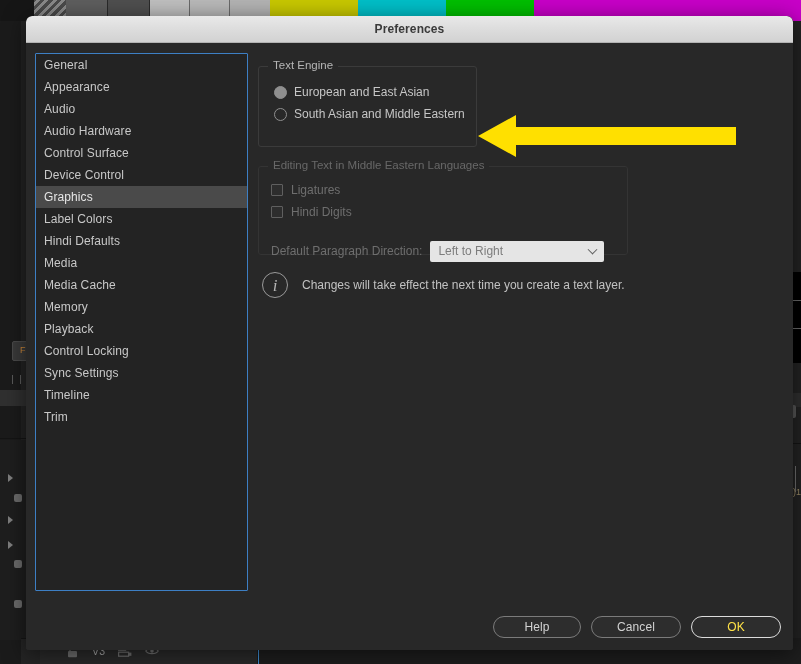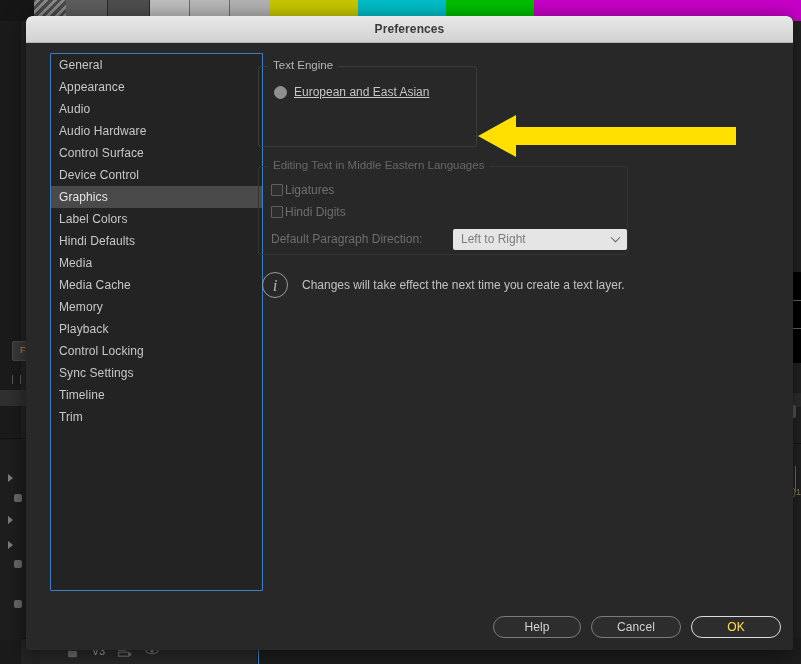--- a/index.html
+++ b/index.html
@@ -67,21 +67,21 @@
     font-size: 12px; color: #3a3a3a; letter-spacing: .1px; font-weight: bold;
   }
 
   .dialog-body {
     position: absolute; left: 0; top: 27px; right: 0; bottom: 0;
     background: #282828;
   }
 
   
   .pref-sidebar {
-    position: absolute; left: 24px; top: 10px;
+    position: absolute; left: 9px; top: 10px;
     width: 213px; height: 538px;
     background: #232323;
     border: 1px solid #3d7fc4;
     border-radius: 1px;
     overflow: hidden;
   }
   .pref-item {
     height: 22px; display: flex; align-items: center;
     padding-left: 8px;
     font-size: 12px; color: #c8c8c8;
@@ -109,23 +109,23 @@
   #group-text-engine { left: 0px; top: 13px; width: 219px; height: 81px; }
   #group-editing { left: 0px; top: 113px; width: 370px; height: 89px; }
 
   .radio-row { display: flex; align-items: center; gap: 7px; height: 22px; padding-left: 15px; }
   .radio {
     width: 13px; height: 13px; border-radius: 50%;
     border: 1.4px solid #8f8f8f; background: transparent;
     flex: 0 0 auto;
   }
   .radio.on { background: #8f8f8f; border-color: #8f8f8f; }
-  .radio-label { font-size: 12px; color: #c6c6c6; text-decoration: underline; }
-
-  .check-row { display: flex; align-items: center; gap: 2px; height: 22px; padding-left: 12px; }
+  .radio-label { font-size: 12px; color: #c6c6c6; }
+
+  .check-row { display: flex; align-items: center; gap: 8px; height: 22px; padding-left: 12px; }
   .checkbox {
     width: 12px; height: 12px;
     border: 1.4px solid #5f5f5f; background: #2d2d2d;
     border-radius: 1px; flex: 0 0 auto;
   }
   .check-label { font-size: 12px; color: #6e6e6e; }
 
   .field-row { display: flex; align-items: center; gap: 8px; padding-left: 12px; height: 24px; }
   .field-label { font-size: 12px; color: #6e6e6e; }
   .select {
@@ -329,35 +329,39 @@
 
     <div class="pane">
 
       <div class="group" id="group-text-engine">
         <span class="group-title">Text Engine</span>
         <div style="padding-top:14px;">
           <div class="radio-row">
             <span class="radio on"></span>
             <span class="radio-label">European and East Asian</span>
           </div>
+          <div class="radio-row">
+            <span class="radio"></span>
+            <span class="radio-label">South Asian and Middle Eastern</span>
+          </div>
         </div>
       </div>
 
       <div class="group disabled" id="group-editing">
         <span class="group-title">Editing Text in Middle Eastern Languages</span>
         <div style="padding-top:12px;">
           <div class="check-row">
             <span class="checkbox"></span>
             <span class="check-label">Ligatures</span>
           </div>
           <div class="check-row">
             <span class="checkbox"></span>
             <span class="check-label">Hindi Digits</span>
           </div>
-          <div class="field-row" style="margin-top:4px;justify-content:space-between;">
+          <div class="field-row" style="margin-top:16px;">
             <span class="field-label">Default Paragraph Direction:</span>
             <span class="select">
               <span>Left to Right</span>
               <span class="chev"></span>
             </span>
           </div>
         </div>
       </div>
 
       <div class="note-row">

